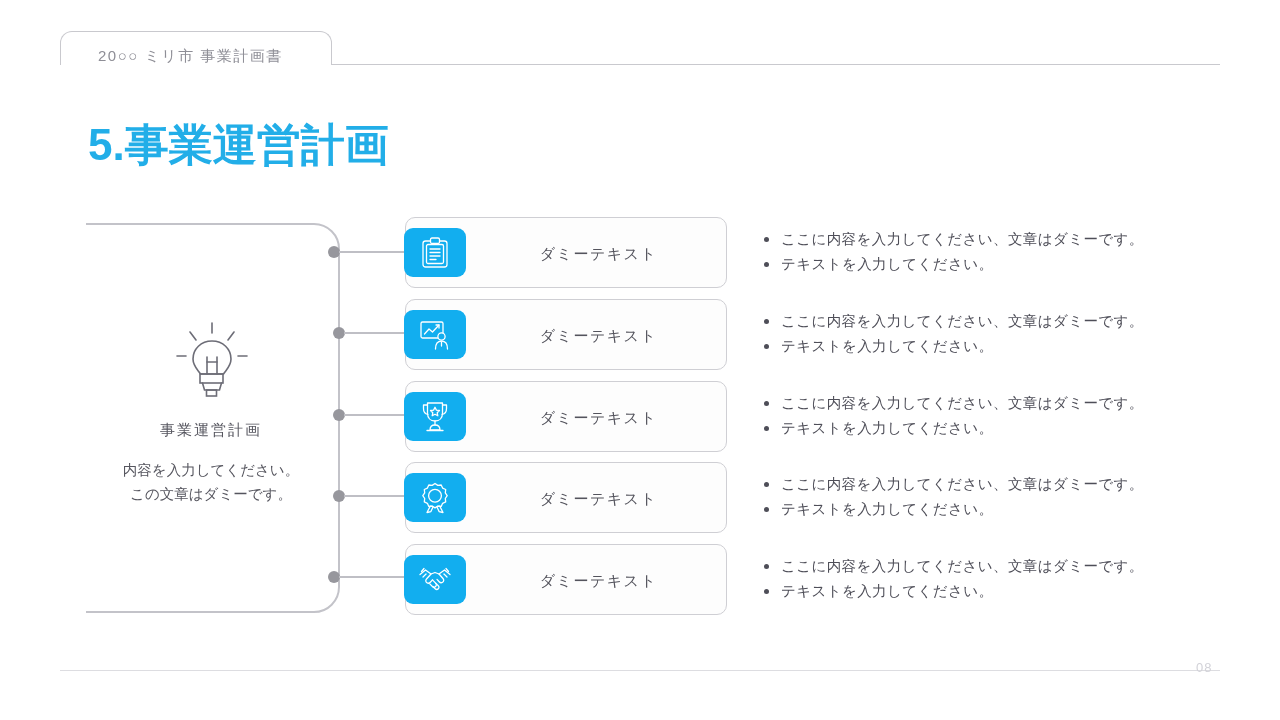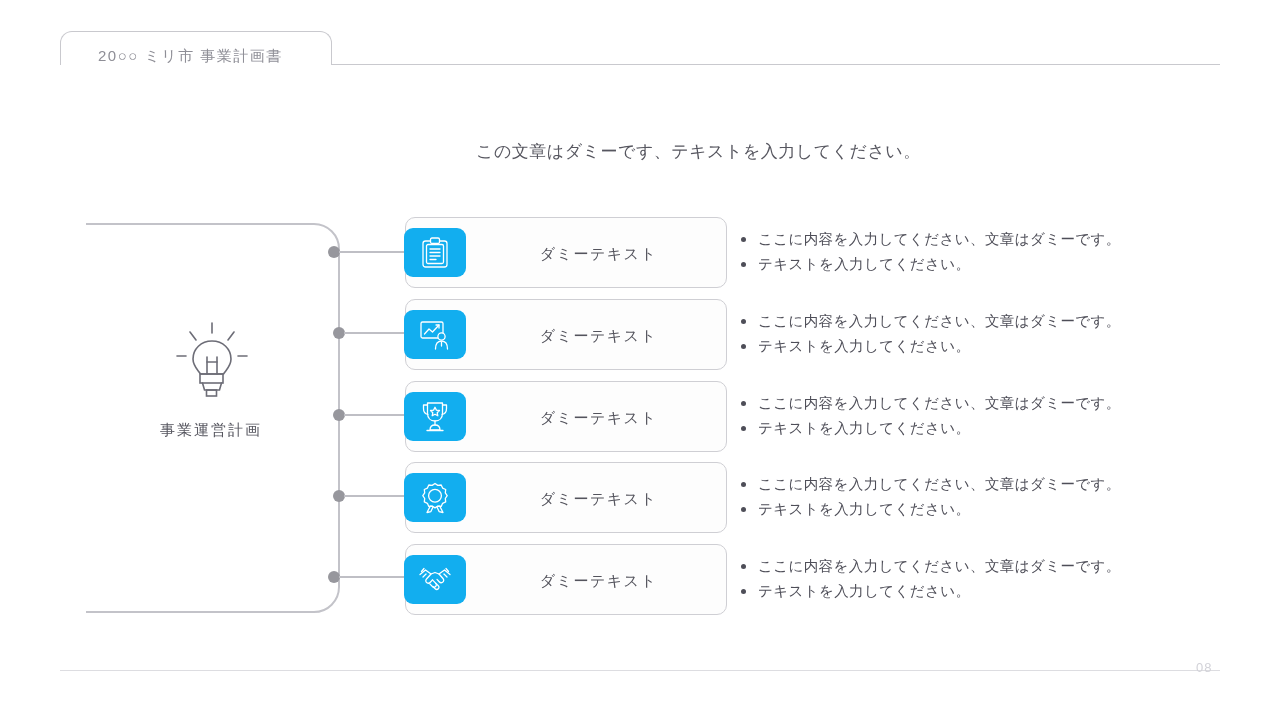--- a/index.html
+++ b/index.html
@@ -156,21 +156,21 @@
     text-align: center;
     font-size: 15px;
     letter-spacing: 1.5px;
     color: #54545d;
     white-space: nowrap;
   }
 
   
   .bullet-group {
     position: absolute;
-    left: 739px;
+    left: 762px;
     width: 430px;
   }
   .bullet-line {
     position: relative;
     padding-left: 19px;
     font-size: 14.5px;
     line-height: 25px;
     color: #4e4e58;
     letter-spacing: 0.4px;
     white-space: nowrap;
@@ -206,21 +206,21 @@
 </style>
 </head>
 <body>
 
 <div class="slide">
 
   <div class="header-frame"></div>
   <div class="header-rule"></div>
   <div class="header-title">20○○ ミリ市 事業計画書</div>
 
-  <div class="subtitle">この文章はダミーです、テキストを入力してください。</div>
+  <div class="main-title">5.事業運営計画</div>
 
   <div class="bracket">
     <svg width="254" height="390" viewBox="0 0 254 390" fill="none">
       <path d="M0 1 H228 A25 25 0 0 1 253 26 V364 A25 25 0 0 1 228 389 H0" stroke="#c3c3c9" stroke-width="2" fill="none"></path>
     </svg>
   </div>
 
   <div class="keyword-icon">
     <svg width="76" height="78" viewBox="0 0 76 78" fill="none" stroke="#6d6d77" stroke-width="1.6" stroke-linecap="round">
       <path d="M38 21 C27 21 19 29 19 39 C19 46 24 50 26.5 54 L49.5 54 C52 50 57 46 57 39 C57 29 49 21 38 21 Z"></path>
@@ -231,20 +231,24 @@
       <line x1="64" y1="36" x2="73" y2="36"></line>
       <rect x="26" y="54" width="23" height="9"></rect>
       <path d="M28.5 63 L30.5 70 L45.5 70 L47.5 63"></path>
       <rect x="32.5" y="70" width="10" height="6"></rect>
       <line x1="33" y1="37" x2="33" y2="54"></line>
       <line x1="43" y1="37" x2="43" y2="54"></line>
       <line x1="33" y1="42" x2="43" y2="42"></line>
     </svg>
   </div>
   <div class="keyword-label">事業運営計画</div>
+  <div class="keyword-desc">
+    <div>内容を入力してください。</div>
+    <div>この文章はダミーです。</div>
+  </div>
 
   <div class="dot" style="left:328px;top:246px;"></div>
   <div class="connector" style="left:339px;top:251px;width:66px;"></div>
 
   <div class="dot" style="left:333px;top:327px;"></div>
   <div class="connector" style="left:344px;top:332px;width:61px;"></div>
 
   <div class="dot" style="left:333px;top:409px;"></div>
   <div class="connector" style="left:344px;top:414px;width:61px;"></div>
 

